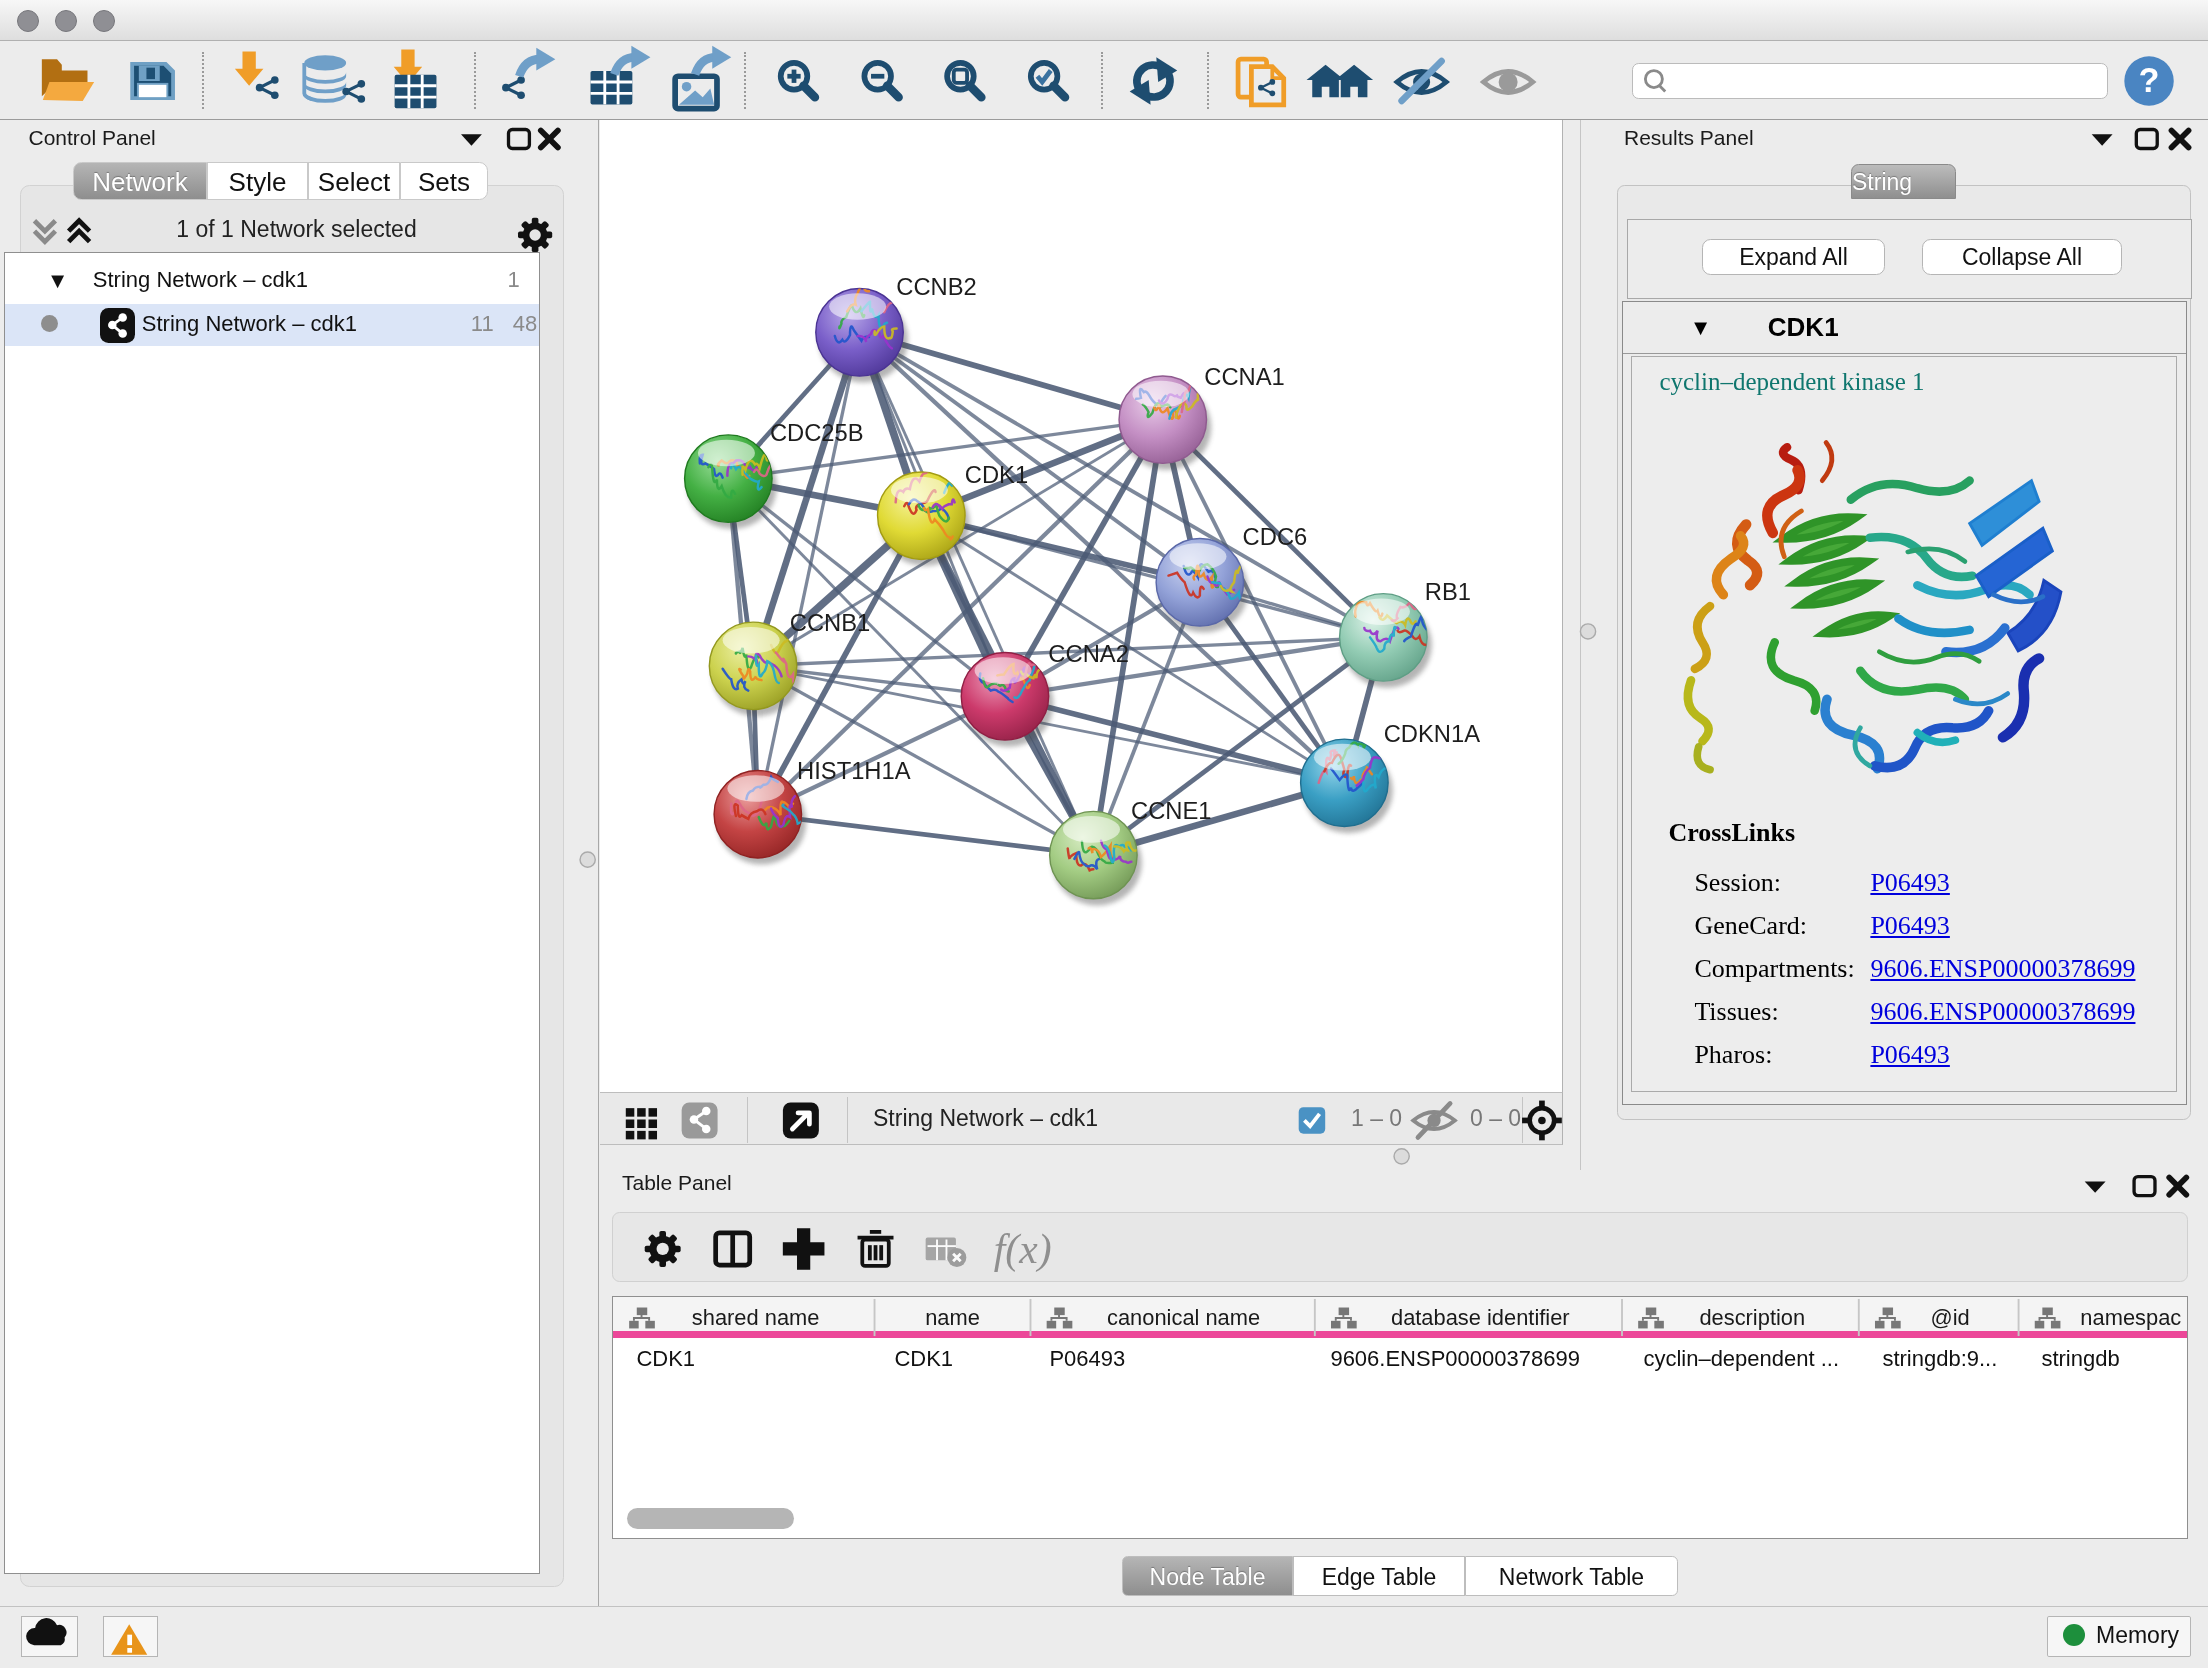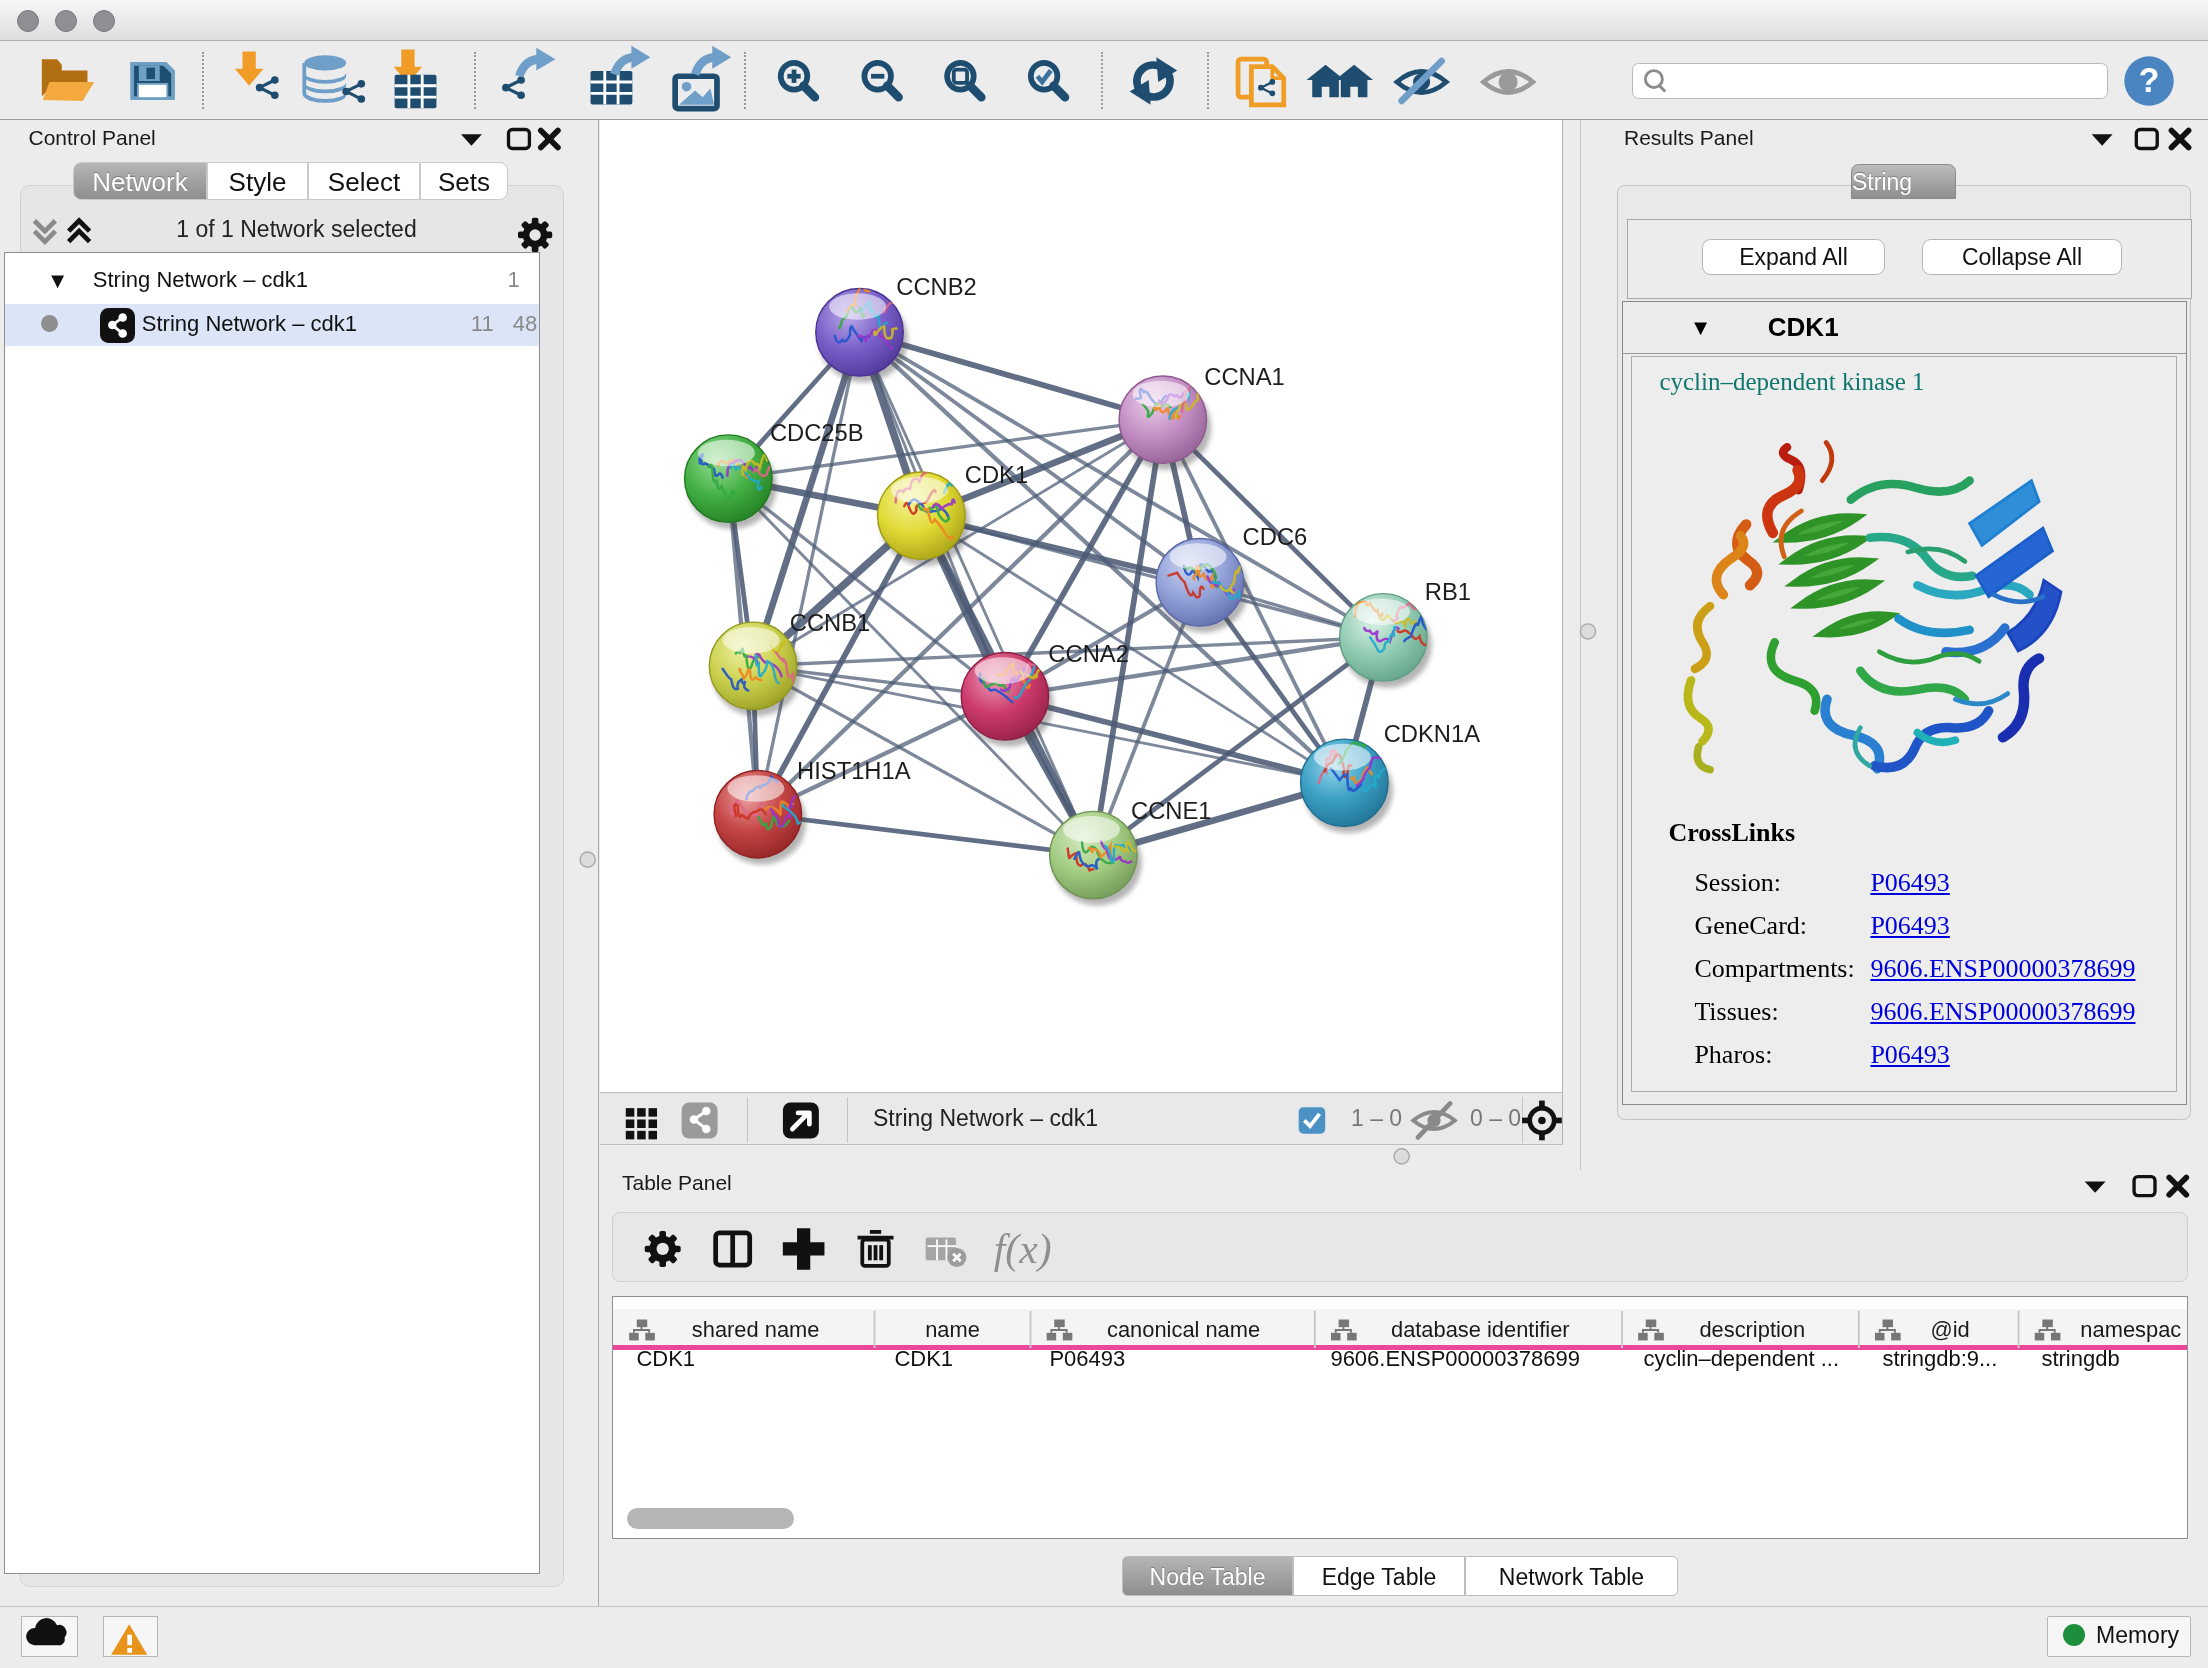--- a/index.html
+++ b/index.html
@@ -52,22 +52,22 @@
 background:#ececec;border:1.9px solid #8a8a8a}
 #cdk1hdr{position:absolute;left:0;top:0;width:100%;height:52px;border-bottom:1.9px solid #999}
 #rcontent{position:absolute;left:8.6px;top:54px;width:546px;height:736px;
 background:#ededed;border:1px solid #aaa;font-family:"Liberation Serif",serif}
 #tpanel{position:absolute;left:600px;top:1170px;width:1608px;height:437px;background:#ececec}
 #tptitle{position:absolute;left:22px;top:1px;font-size:21px;color:#1a1a1a}
 #ttool{position:absolute;left:12.4px;top:42px;width:1576px;height:70px;
 background:#e7e7e7;border:1px solid #d0d0d0;border-radius:7.6px}
 #ttable{position:absolute;left:12.4px;top:126px;width:1576px;height:243px;
 background:#fff;border:1.9px solid #8f8f8f}
-#thead{position:absolute;left:0;top:12px;width:100%;height:41px;background:#f4f4f4;
-border-bottom:5px solid #ec4899;font-size:22px;color:#b91c1c}
+#thead{position:absolute;left:0;top:0;width:100%;height:41px;background:#f4f4f4;
+border-bottom:7px solid #ec4899;font-size:22px;color:#b91c1c}
 #trow{position:absolute;left:0;top:42px;width:100%;height:38px;font-size:22px;color:#111}
 #tscroll{position:absolute;left:13.3px;top:211px;width:167px;height:21px;background:#b5b5b5;border-radius:10.5px}
 .btab{height:40px;line-height:40px;text-align:center;font-size:23px;
 background:#fff;border:1px solid #bdbdbd;color:#111}
 .btab.tabsel{background:linear-gradient(#b5b5b5,#8e8e8e);color:#fff}
 #statusbar{position:absolute;left:0;top:1606px;width:2208px;height:62px;
 background:#ececec;border-top:1px solid #c2c2c2}
 .sbtn{position:absolute;top:8.6px;height:41px;background:#f6f6f6;border:1.9px solid #b5b5b5}
 a.lnk{color:#0000dd;text-decoration:underline}
 </style></head>
@@ -189,21 +189,21 @@
         <circle cx="22" cy="16" r="9" fill="none" stroke="#8a8a8a" stroke-width="3"></circle>
         <line x1="28" y1="23" x2="34" y2="29" stroke="#8a8a8a" stroke-width="3"></line>
       </svg></div>
 </div>
 <div id="cpanel">
 <div id="cptitle">Control Panel</div>
 <div id="cphdr"></div>
 <div class="tabrow" style="left:73px;top:42px">
 <div class="tab tabsel" style="width:134px;border-radius:8.6px 0 0 8.6px">Network</div>
 <div class="tab" style="width:101px">Style</div>
-<div class="tab" style="width:112px">Select</div>
+<div class="tab" style="width:92px">Select</div>
 <div class="tab" style="width:88px;border-radius:0 8.6px 8.6px 0">Sets</div>
 </div>
 <div id="cpbody"></div>
 <div id="netsel">1 of 1 Network selected</div>
 <svg width="599" height="285" viewBox="0 0 630 300" style="position:absolute;left:0;top:0;z-index:5">
       <path d="M 485 15 L 507 15 L 496 27 Z" fill="#111"></path>
       <rect x="535" y="10" width="22" height="20" rx="4" fill="none" stroke="#111" stroke-width="3.5"></rect>
       <g stroke="#111" stroke-width="6" stroke-linecap="round">
         <line x1="569" y1="11" x2="587" y2="29"></line>
         <line x1="587" y1="11" x2="569" y2="29"></line>

